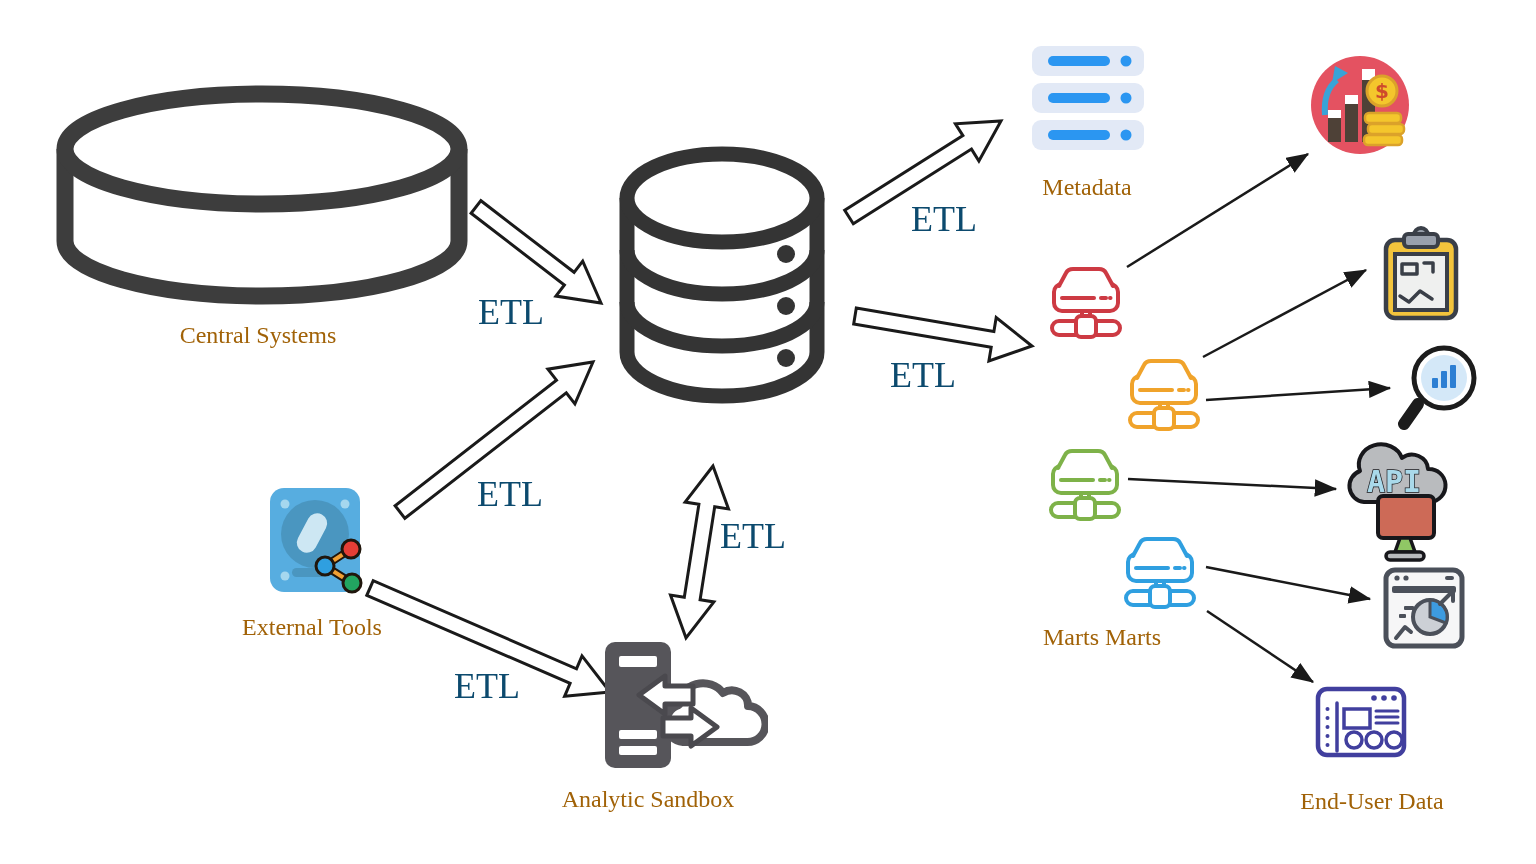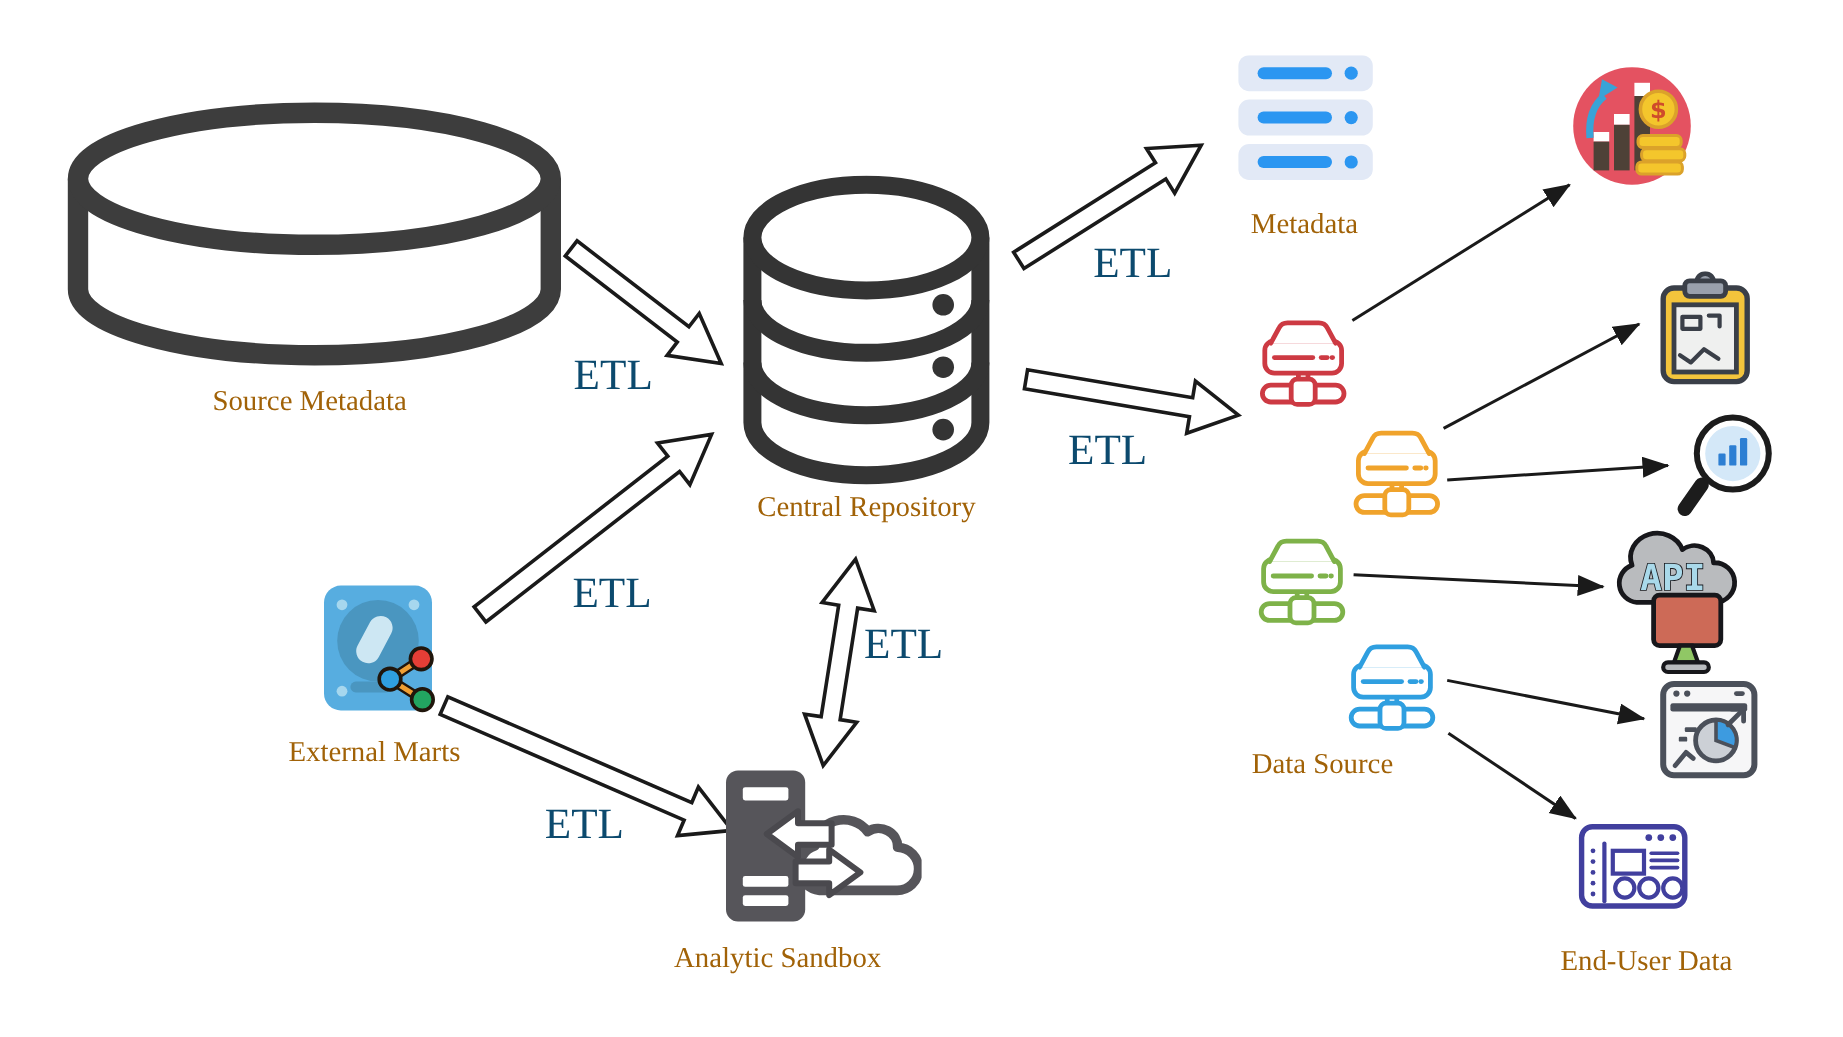--- a/index.html
+++ b/index.html
@@ -250,26 +250,25 @@
       <rect x="30" y="25" width="26" height="19"></rect>
       <path d="M62,27 H84" stroke-width="3"></path>
         <path d="M62,33 H84" stroke-width="3"></path>
         <path d="M62,39 H84" stroke-width="3"></path>
       <circle cx="40" cy="56" r="8"></circle>
         <circle cx="60" cy="56" r="8"></circle>
         <circle cx="80" cy="56" r="8"></circle>
     </g>
   </svg>
 
-  <div class="lbl" style="left:258px;top:322px">Source Metadata</div>
-  <div class="lbl" style="left:312px;top:614px">External Marts</div>
-  <div class="lbl" style="left:722px;top:410px">Central Repository</div>
+  <div class="lbl" style="left:258px;top:322px">Central Systems</div>
+  <div class="lbl" style="left:312px;top:614px">External Tools</div>
   <div class="lbl" style="left:648px;top:786px">Analytic Sandbox</div>
   <div class="lbl" style="left:1087px;top:174px">Metadata</div>
-  <div class="lbl" style="left:1102px;top:624px">Data Source</div>
+  <div class="lbl" style="left:1102px;top:624px">Marts Marts</div>
   <div class="lbl" style="left:1372px;top:788px">End-User Data</div>
 
   <div class="etl" style="left:511px;top:312px">ETL</div>
   <div class="etl" style="left:510px;top:494px">ETL</div>
   <div class="etl" style="left:487px;top:686px">ETL</div>
   <div class="etl" style="left:753px;top:536px">ETL</div>
   <div class="etl" style="left:944px;top:219px">ETL</div>
   <div class="etl" style="left:923px;top:375px">ETL</div>
 
 </div>

